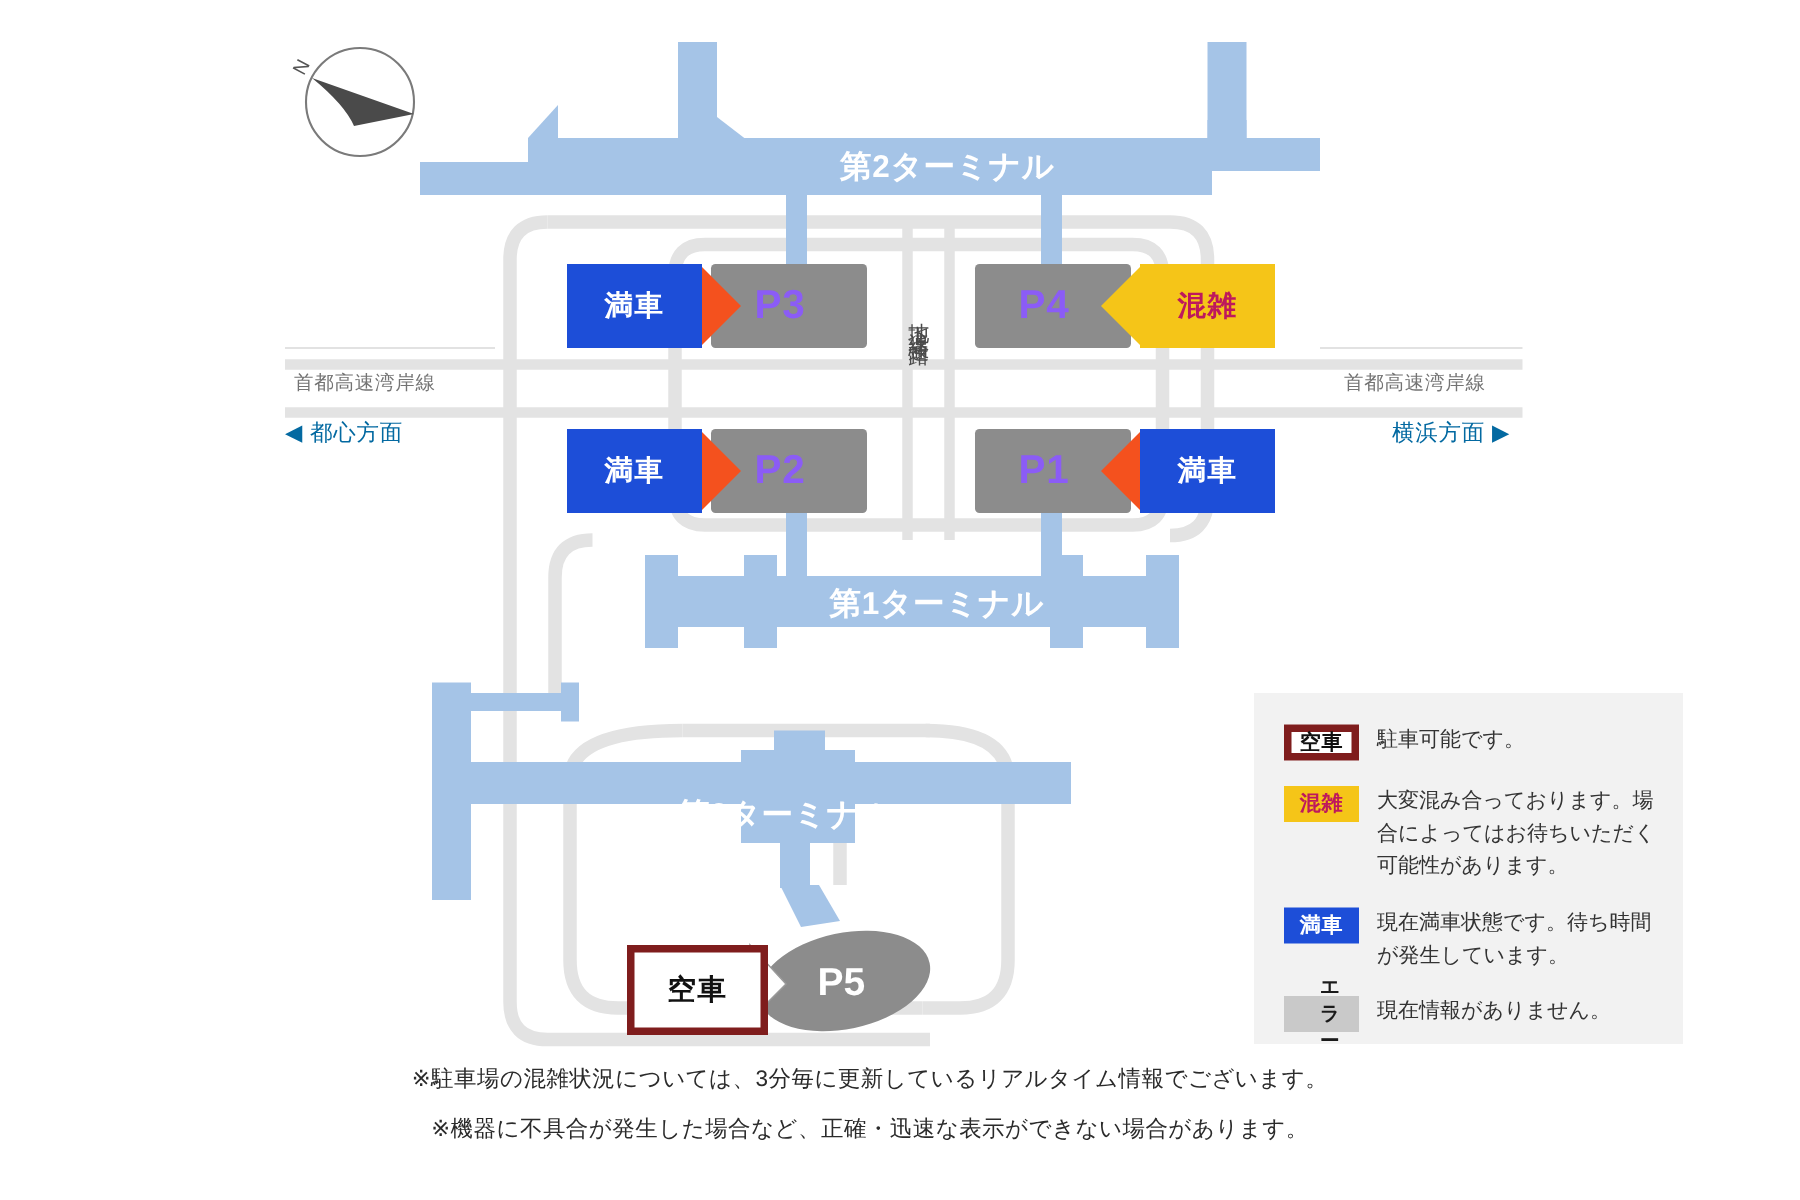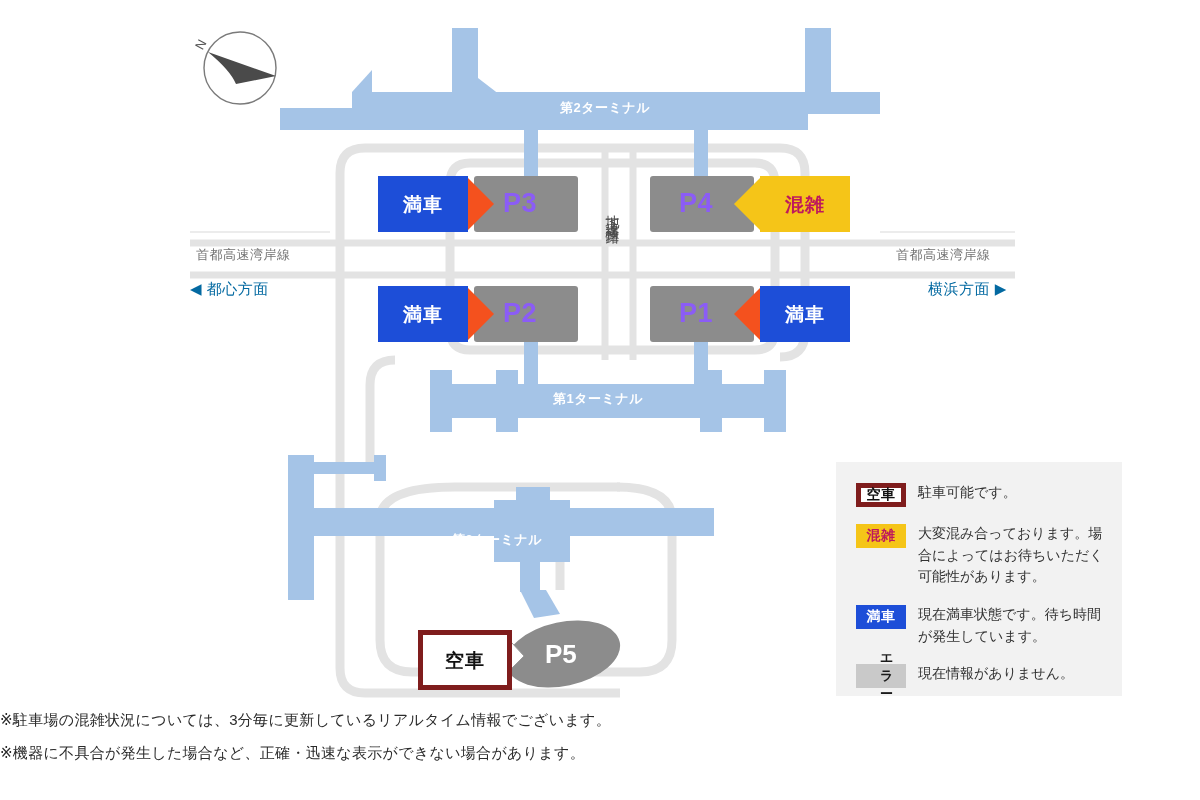--- a/index.html
+++ b/index.html
@@ -33,21 +33,21 @@
   
   .lbl {
     position: absolute;
     white-space: nowrap;
     line-height: 1;
   }
 
   
   .terminal-name {
     color: #ffffff;
-    font-size: 13px;
+    font-size: 21px;
     font-weight: 600;
     letter-spacing: 0.5px;
   }
 
   
   .lot-name {
     color: #8b5cf6;
     font-size: 27px;
     font-weight: 700;
     letter-spacing: 0.5px;
@@ -142,21 +142,21 @@
     color: #333333;
     max-width: 196px;
   }
 
   
   #notes {
     position: absolute;
     left: 0;
     top: 712px;
     width: 1160px;
-    text-align: left;
+    text-align: center;
   }
   .note {
     font-size: 15px;
     color: #2b2b2b;
     line-height: 1.1;
     margin-bottom: 16px;
     letter-spacing: 0.3px;
   }
 </style>
 </head>

